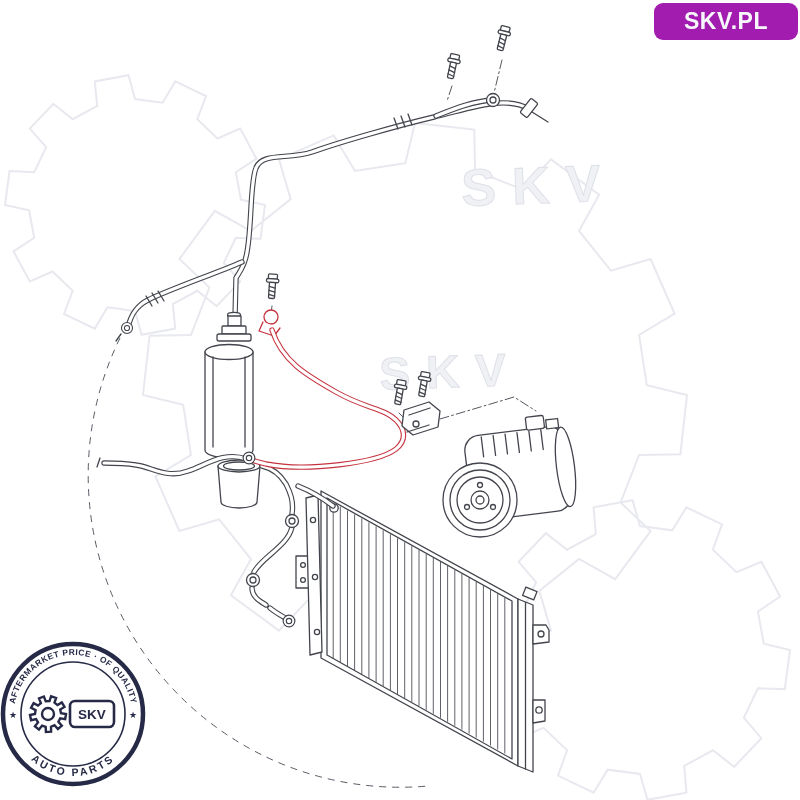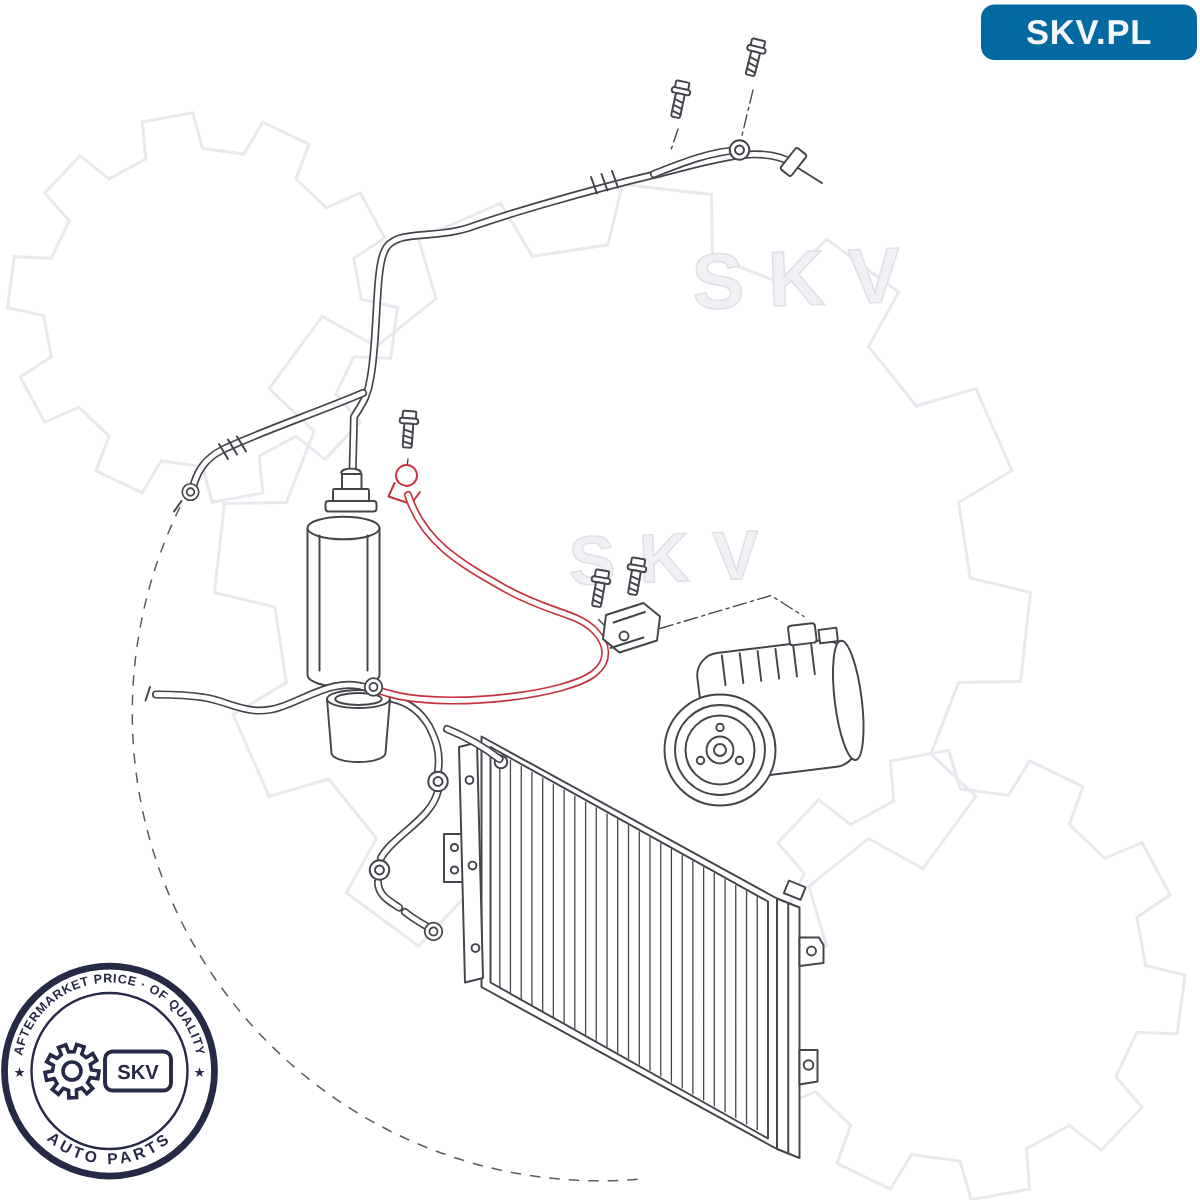--- a/index.html
+++ b/index.html
@@ -6,21 +6,21 @@
   html, body { margin: 0; padding: 0; background: #ffffff; }
   .page {
     position: relative; width: 800px; height: 800px;
     background: #ffffff; overflow: hidden;
     font-family: "Liberation Sans", sans-serif;
   }
   svg text { font-family: "Liberation Sans", sans-serif; }
 
   .badge {
     position: absolute; top: 3px; left: 654px; width: 144px; height: 37px;
-    background: #0369a1; border-radius: 9px;
+    background: #a21caf; border-radius: 9px;
     display: flex; align-items: center; justify-content: center;
     color: #f7f8fb; font-weight: bold; font-size: 23px; letter-spacing: .5px;
   }
 
   .wm-gear { fill: none; stroke: #e8e9ef; stroke-width: 2; }
   .wm-letters { font-weight: bold; fill: #f0f1f5; stroke: #dfe1e9; stroke-width: 1px; letter-spacing: 16px; }
 
   .t-o { stroke-width: 5.4; fill: none; }
   .t-i { stroke: #ffffff; stroke-width: 3.2; fill: none; }
   .dashdot { stroke-dasharray: 9 3 2 3; stroke-width: .9; fill: none; }

